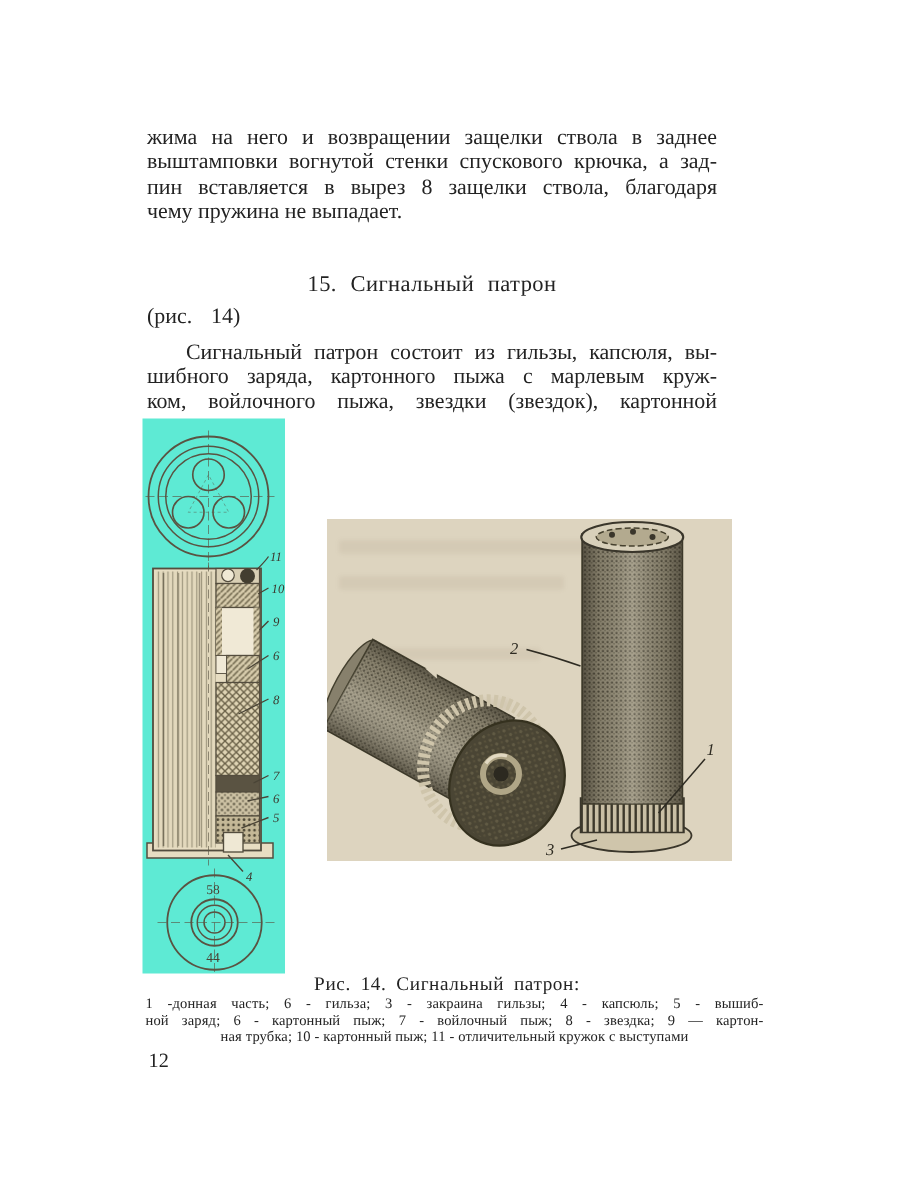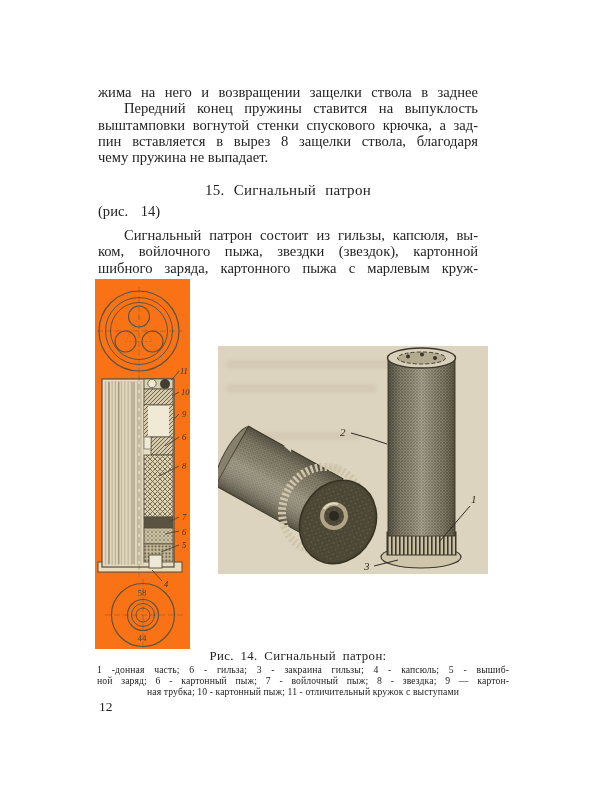--- a/index.html
+++ b/index.html
@@ -6,21 +6,21 @@
   .page{position:relative;width:600px;height:796px;background:#ffffff;overflow:hidden;
         font-family:"Liberation Serif","DejaVu Serif",serif;color:#232323;}
   .bodytext{position:absolute;left:98px;width:380px;font-size:14.6px;line-height:16.3px;}
   .line{text-align:justify;text-align-last:justify;white-space:normal;}
   .line.last{text-align-last:left;}
   .line.indent{text-indent:26px;}
   .heading{position:absolute;left:98px;width:380px;top:182px;text-align:center;
            font-size:15px;word-spacing:5px;letter-spacing:.3px;}
   .subheading{position:absolute;left:98px;width:380px;top:203px;text-align:left;
            font-size:14.6px;word-spacing:9px;}
-  .fig-left{position:absolute;left:95px;top:279px;width:95px;height:370px;background:#f97316;}
+  .fig-left{position:absolute;left:95px;top:279px;width:95px;height:370px;background:#5eead4;}
   .fig-right{position:absolute;left:218px;top:346px;width:270px;height:228px;background:#ddd4bf;}
   .ghost{position:absolute;background:rgba(110,92,60,.08);filter:blur(1.5px);border-radius:2px;}
   .caption{position:absolute;left:108px;width:380px;top:649px;text-align:center;
            font-size:12.8px;word-spacing:3px;letter-spacing:.4px;}
   .legend{position:absolute;left:97px;width:412px;top:665px;}
   .lg{font-size:9.7px;line-height:10.9px;letter-spacing:.1px;text-align:justify;}
   .lg.just{text-align-last:justify;}
   .lg.center{text-align:right;text-align-last:center;}
   .pagenum{position:absolute;left:99px;top:699px;font-size:13.5px;}
   svg{display:block;}
@@ -31,33 +31,32 @@
   .rlbl{font-family:"Liberation Serif","DejaVu Serif",serif;font-style:italic;
         font-size:11px;fill:#2e2b22;}
 </style>
 </head>
 <body>
 
 <div class="page">
 
   <div class="bodytext" style="top:84px;">
     <div class="line">жима на него и возвращении защелки ствола в заднее</div>
-    <div class="line indent">Передний конец пружины ставится на выпуклость</div>
     <div class="line">выштамповки вогнутой стенки спускового крючка, а зад-</div>
     <div class="line">пин вставляется в вырез 8 защелки ствола, благодаря</div>
     <div class="line last">чему пружина не выпадает.</div>
   </div>
 
   <div class="heading">15. Сигнальный патрон</div>
   <div class="subheading">(рис. 14)</div>
 
   <div class="bodytext" style="top:227px;">
     <div class="line indent">Сигнальный патрон состоит из гильзы, капсюля, вы-</div>
+    <div class="line">шибного заряда, картонного пыжа с марлевым круж-</div>
     <div class="line">ком, войлочного пыжа, звездки (звездок), картонной</div>
-    <div class="line">шибного заряда, картонного пыжа с марлевым круж-</div>
   </div>
 
   <div class="fig-left">
     <svg width="95" height="370" viewBox="0 0 95 370">
       <defs>
         <pattern id="plv" width="3.2" height="10" patternUnits="userSpaceOnUse">
           <rect width="3.2" height="10" fill="#e3d9bd"></rect>
           <line x1="1" y1="0" x2="1" y2="10" stroke="rgba(90,83,64,.5)" stroke-width=".8"></line>
         </pattern>
         <pattern id="ph" width="4" height="4" patternUnits="userSpaceOnUse">

